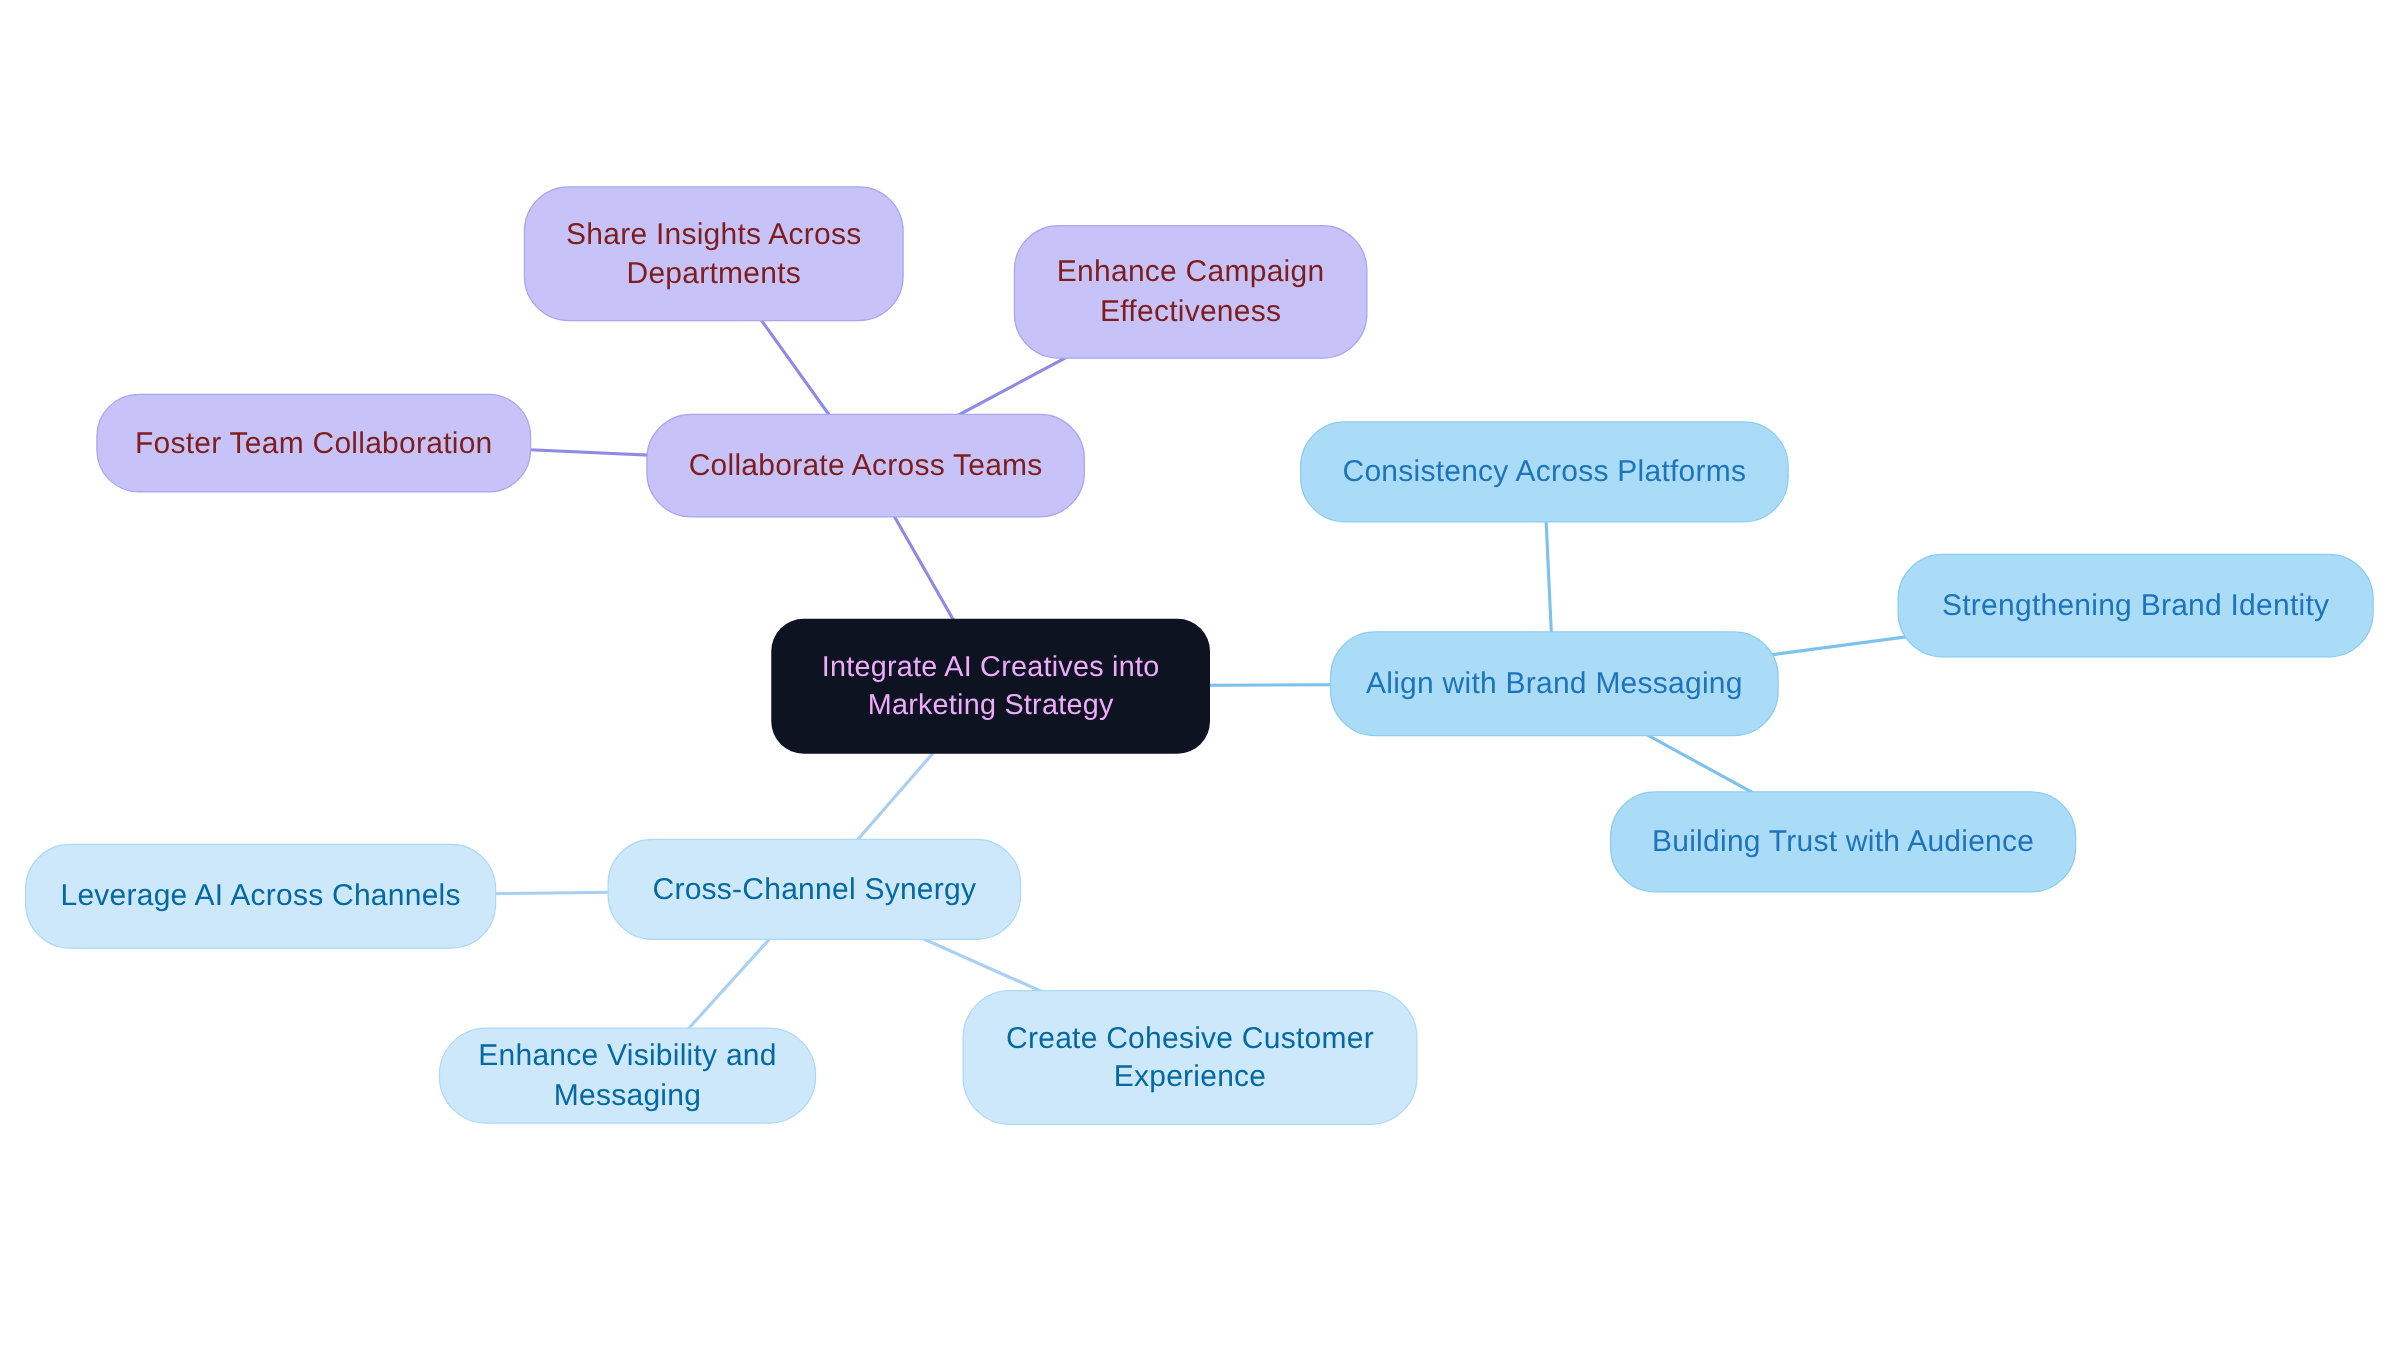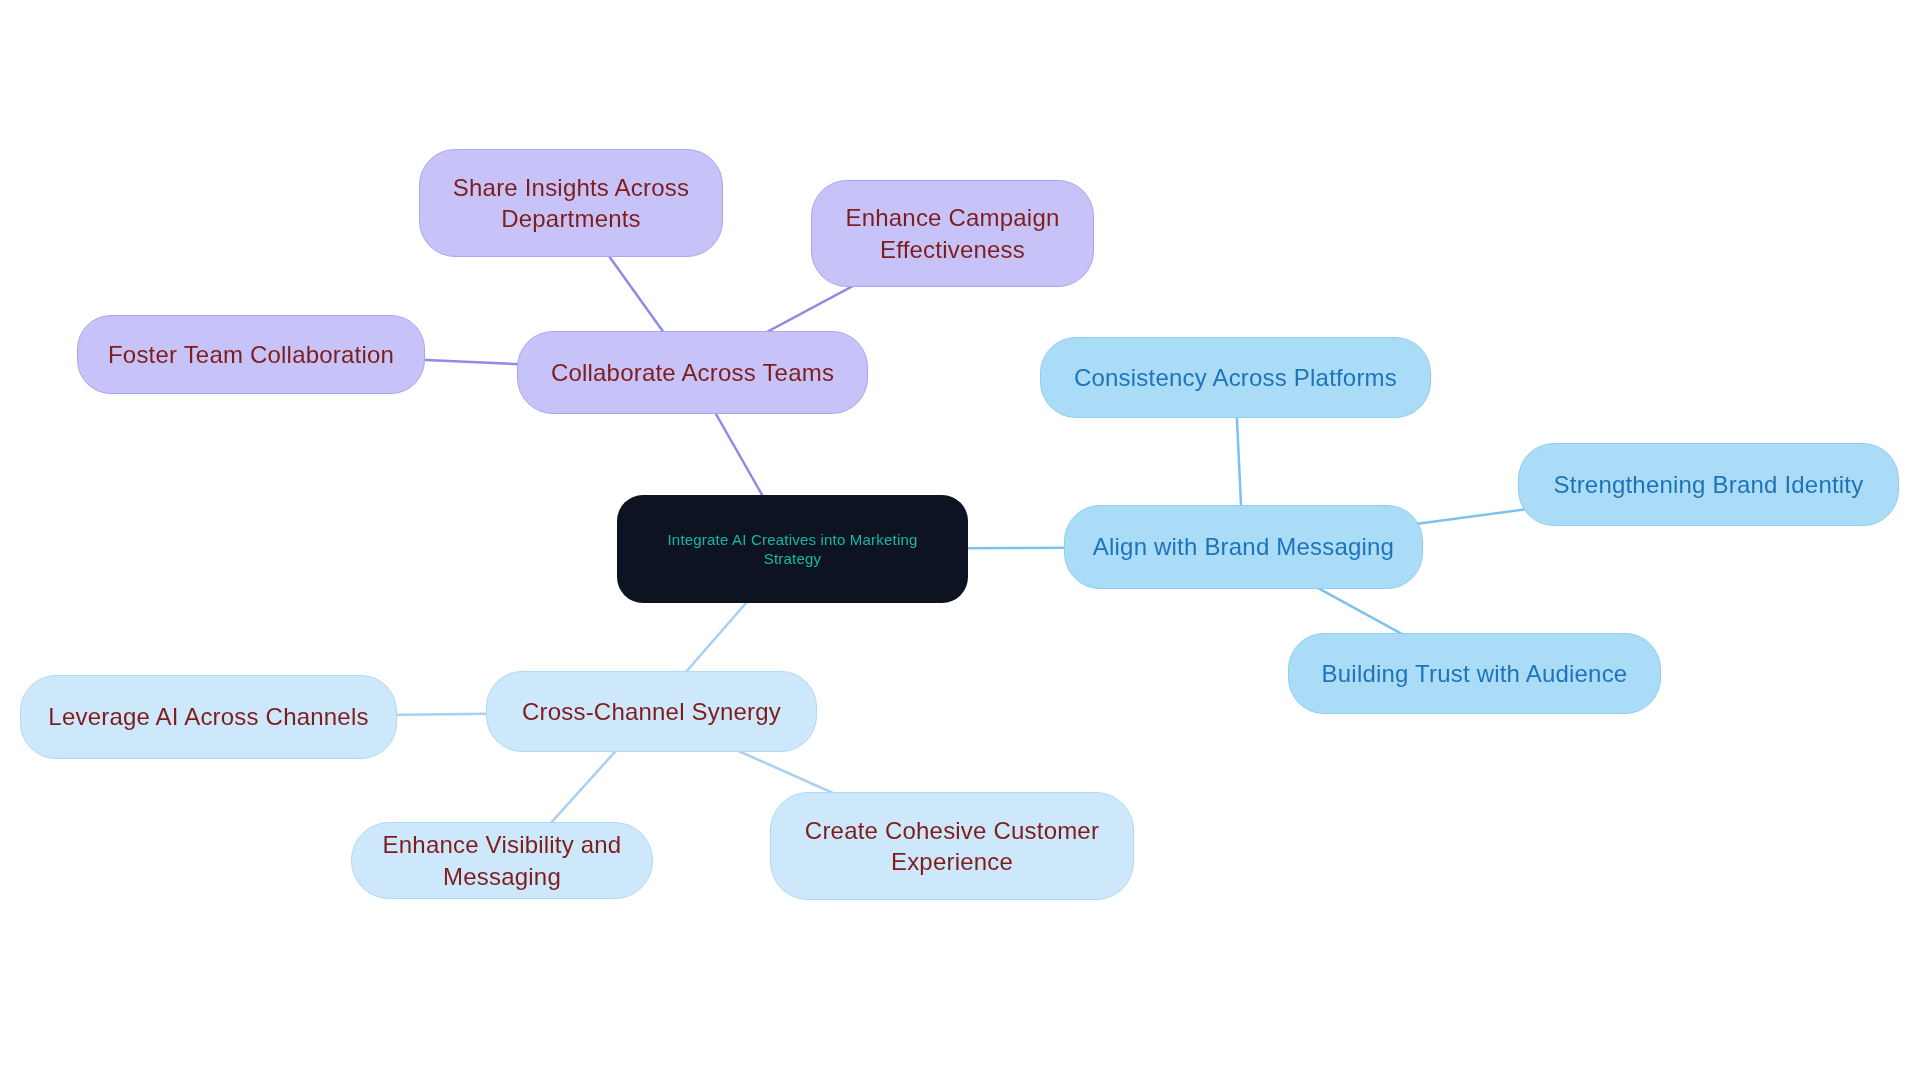--- a/index.html
+++ b/index.html
@@ -30,43 +30,43 @@
     text-align: center;
     font-size: 24px;
     line-height: 1.3;
     font-weight: 500;
     padding: 8px 22px;
     border-radius: 32px;
     letter-spacing: 0.2px;
   }
   .node-central {
     background: #0e1322;
-    color: #14b8a6;
+    color: #f0abfc;
     border-radius: 26px;
-    font-size: 15px;
+    font-size: 23px;
     font-weight: 500;
     z-index: 3;
     justify-content: center;
   }
   .branch-purple {
     background: #c7c3f8;
     border: 1.5px solid #aaa5ef;
     color: #7f1d1d;
     z-index: 2;
   }
   .branch-blue {
     background: #abdcf7;
     border: 1.5px solid #8ccdf1;
     color: #1d74ba;
     z-index: 2;
   }
   .branch-lightblue {
     background: #cde7fb;
     border: 1.5px solid #aed9f6;
-    color: #7f1d1d;
+    color: #0369a1;
     z-index: 2;
   }
 </style>
 </head>
 <body>
 
 <div class="canvas">
 
   <svg class="edges" width="1920" height="1083" viewBox="0 0 1920 1083">
     <line x1="793" y1="549" x2="692" y2="372" stroke-width="2.5" stroke-linecap="round" stroke="#8f8ae4"></line>

